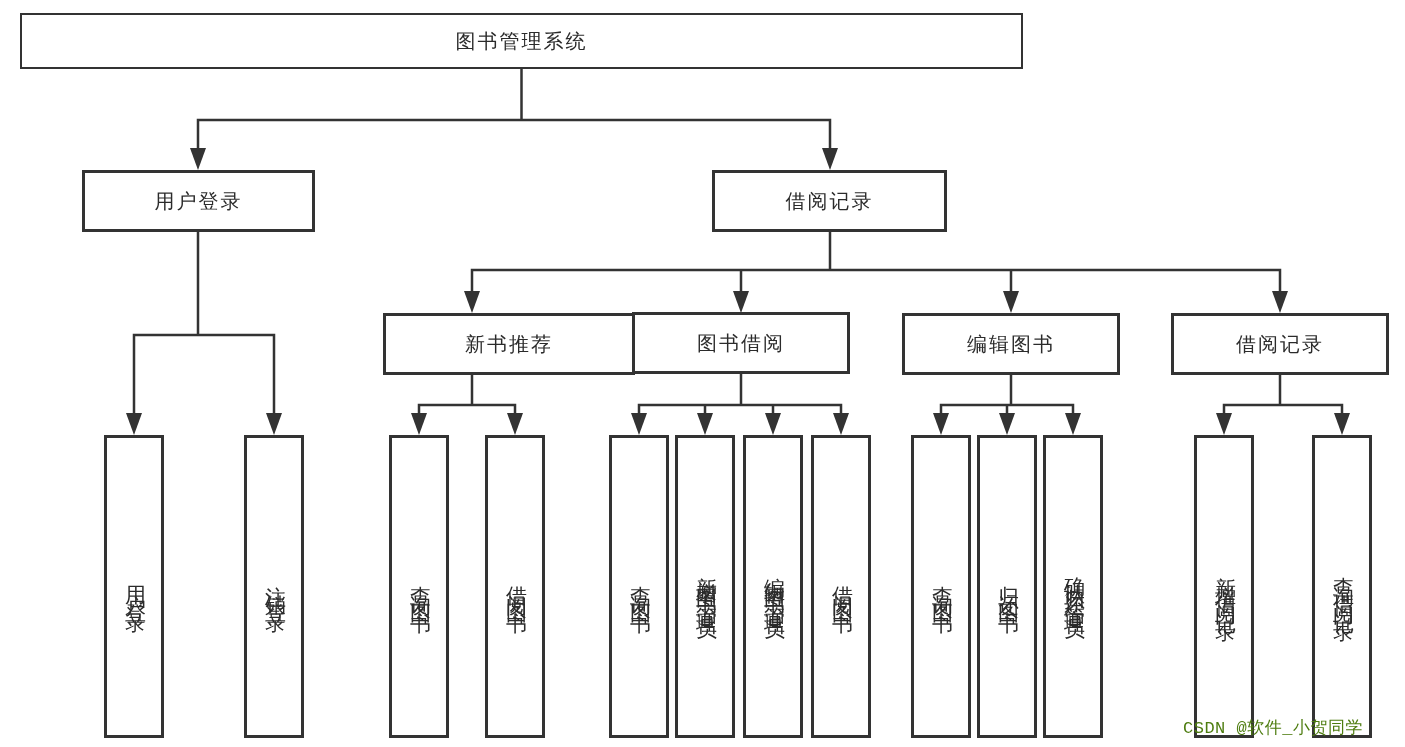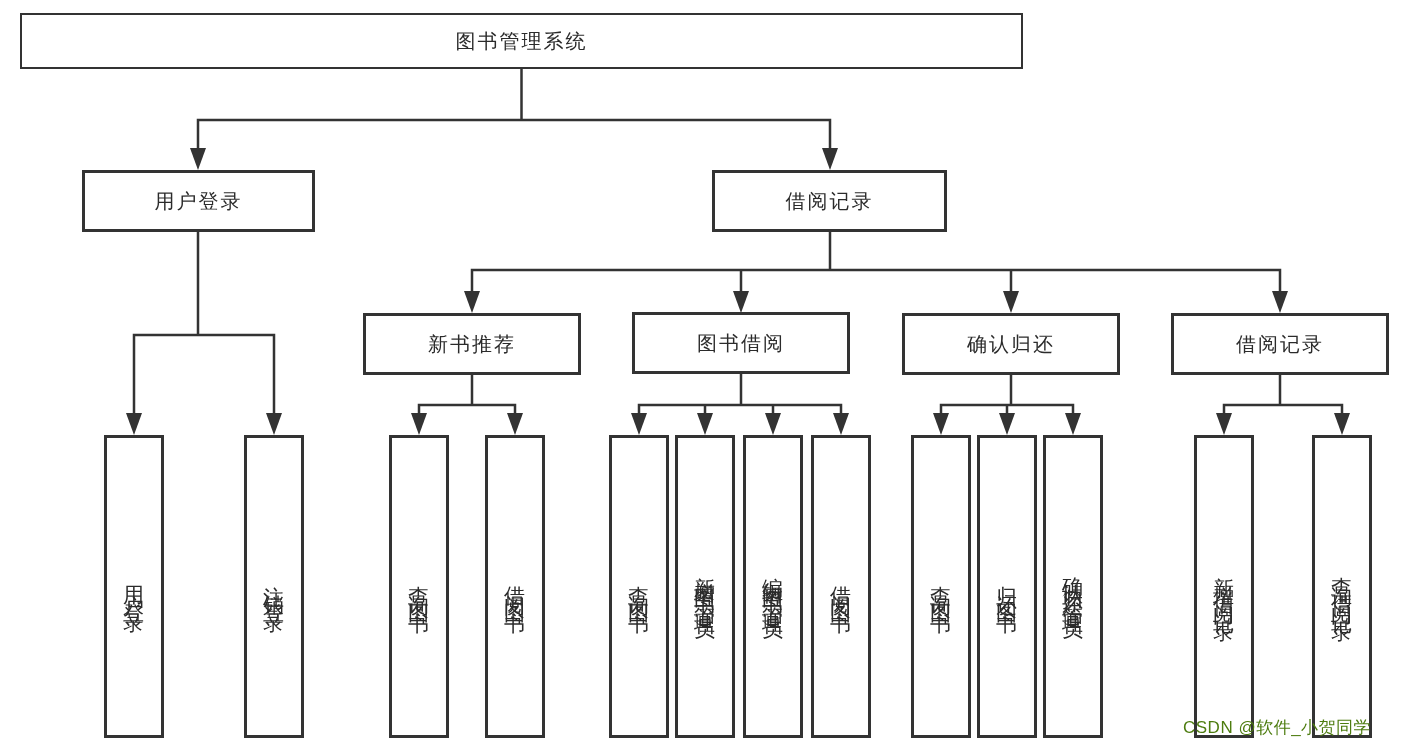--- a/index.html
+++ b/index.html
@@ -2,21 +2,21 @@
 <html><head>
 <meta charset="utf-8">
 <style>
   * { margin: 0; padding: 0; box-sizing: border-box; }
   html, body { background: #ffffff; }
   .canvas {
     position: relative;
     width: 1405px;
     height: 747px;
     background: #ffffff;
-    font-family: Liberation Sans, sans-serif;
+    font-family: Liberation Mono, monospace;
     overflow: hidden;
   }
   .wires {
     position: absolute;
     left: 0; top: 0;
     width: 1405px; height: 747px;
     z-index: 1;
   }
   .node {
     position: absolute;
@@ -99,23 +99,23 @@
       <polygon points="1216,413 1232,413 1224,435"></polygon>
       <polygon points="1334,413 1350,413 1342,435"></polygon>
     </g>
   </svg>
 
   <div class="node root" style="left:20px; top:13px; width:1003px; height:56px;">图书管理系统</div>
 
   <div class="node branch" style="left:82px; top:170px; width:233px; height:62px;">用户登录</div>
   <div class="node branch" style="left:712px; top:170px; width:235px; height:62px;">借阅记录</div>
 
-  <div class="node branch" style="left:363px; top:313px; width:218px; height:62px;">新书推荐</div>
+  <div class="node branch" style="left:383px; top:313px; width:252px; height:62px;">新书推荐</div>
   <div class="node branch" style="left:632px; top:312px; width:218px; height:62px;">图书借阅</div>
-  <div class="node branch" style="left:902px; top:313px; width:218px; height:62px;">确认归还</div>
+  <div class="node branch" style="left:902px; top:313px; width:218px; height:62px;">编辑图书</div>
   <div class="node branch" style="left:1171px; top:313px; width:218px; height:62px;">借阅记录</div>
 
   <div class="node leaf" style="left:104px; top:435px; width:60px; height:303px;">用户登录</div>
   <div class="node leaf" style="left:244px; top:435px; width:60px; height:303px;">注销登录</div>
 
   <div class="node leaf" style="left:389px; top:435px; width:60px; height:303px;">查询图书</div>
   <div class="node leaf" style="left:485px; top:435px; width:60px; height:303px;">借阅图书</div>
 
   <div class="node leaf" style="left:609px; top:435px; width:60px; height:303px;">查询图书</div>
   <div class="node leaf" style="left:675px; top:435px; width:60px; height:303px; letter-spacing:6px;">新增图书（管理员）</div>

